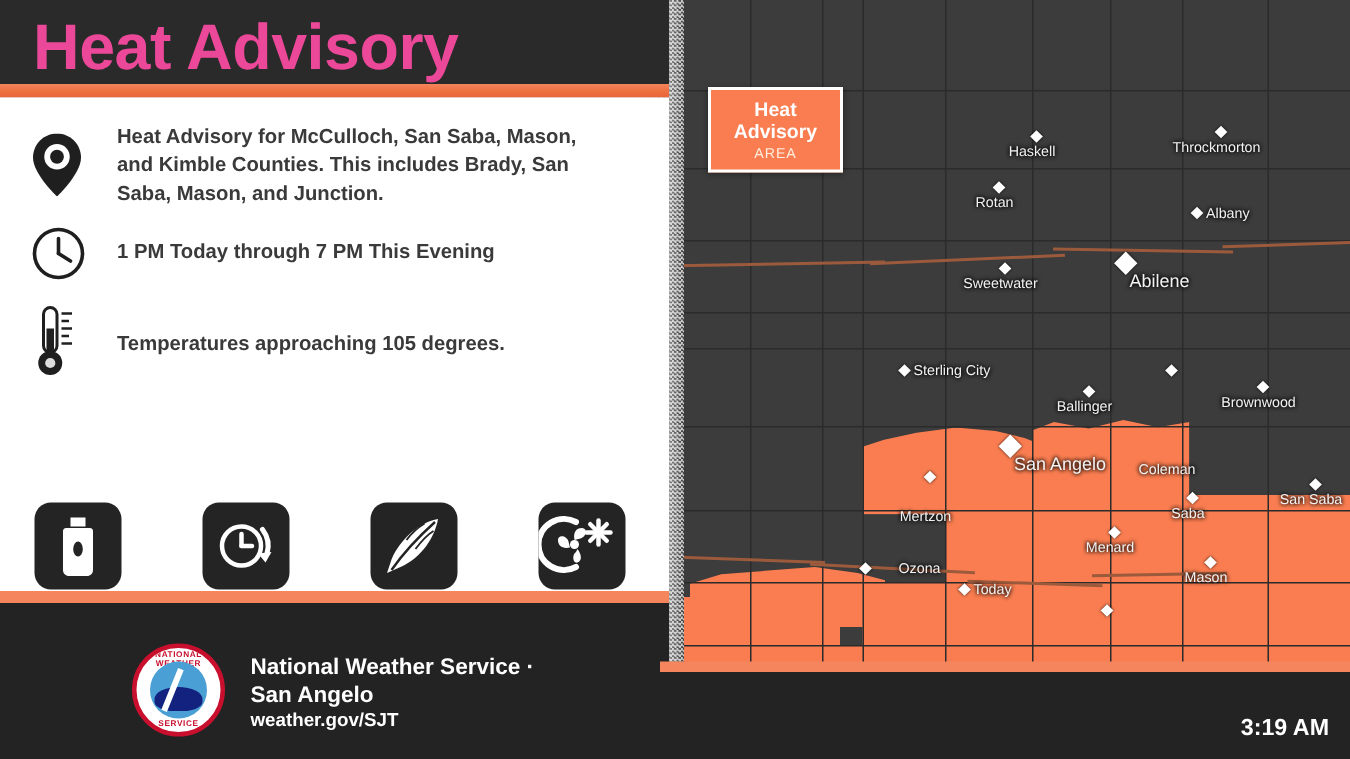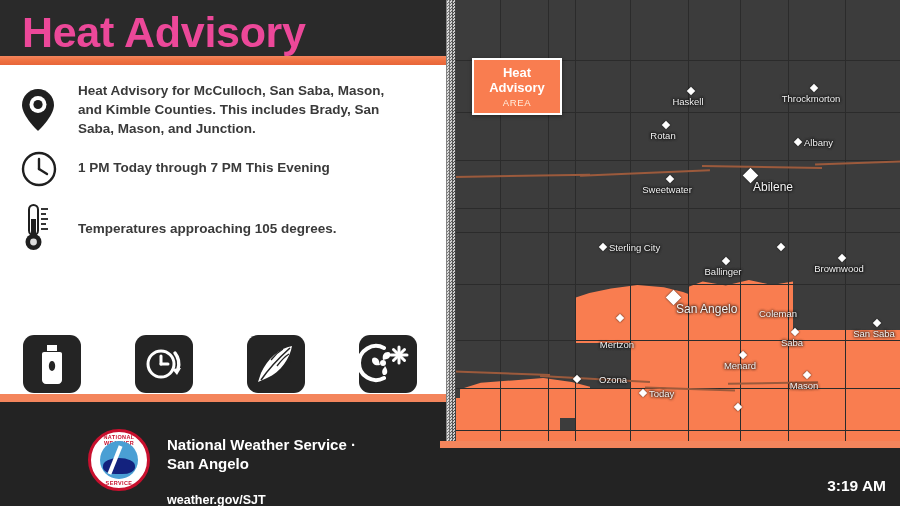--- a/index.html
+++ b/index.html
@@ -127,21 +127,21 @@
   }
   .nws .arcTxt {
     position:absolute; left:0; right:0; top:2px; text-align:center;
     font-size:5.5px; font-weight:bold; color:#c8102e; letter-spacing:.4px;
   }
   .nws .arcTxt.b { top:auto; bottom:2px; }
   .agency {
     position:absolute; left:167px; top:33px; color:#ffffff;
   }
   .agency .a1 { font-size:15px; font-weight:bold; line-height:19px; }
-  .agency .a2 { font-size:12.5px; font-weight:bold; margin-top:20px; }
+  .agency .a2 { font-size:12.5px; font-weight:bold; margin-top:0; }
 
   
   .legend {
     position:absolute; left:472px; top:58px; width:90px; height:57px;
     background:#F97D50; border:2px solid #ffffff; z-index:5;
     text-align:center; display:flex; flex-direction:column;
     align-items:center; justify-content:center;
     box-shadow:0 1px 4px rgba(0,0,0,.4);
   }
   .legend .l1 { font-size:13px; font-weight:bold; color:#ffffff; line-height:15px; }

